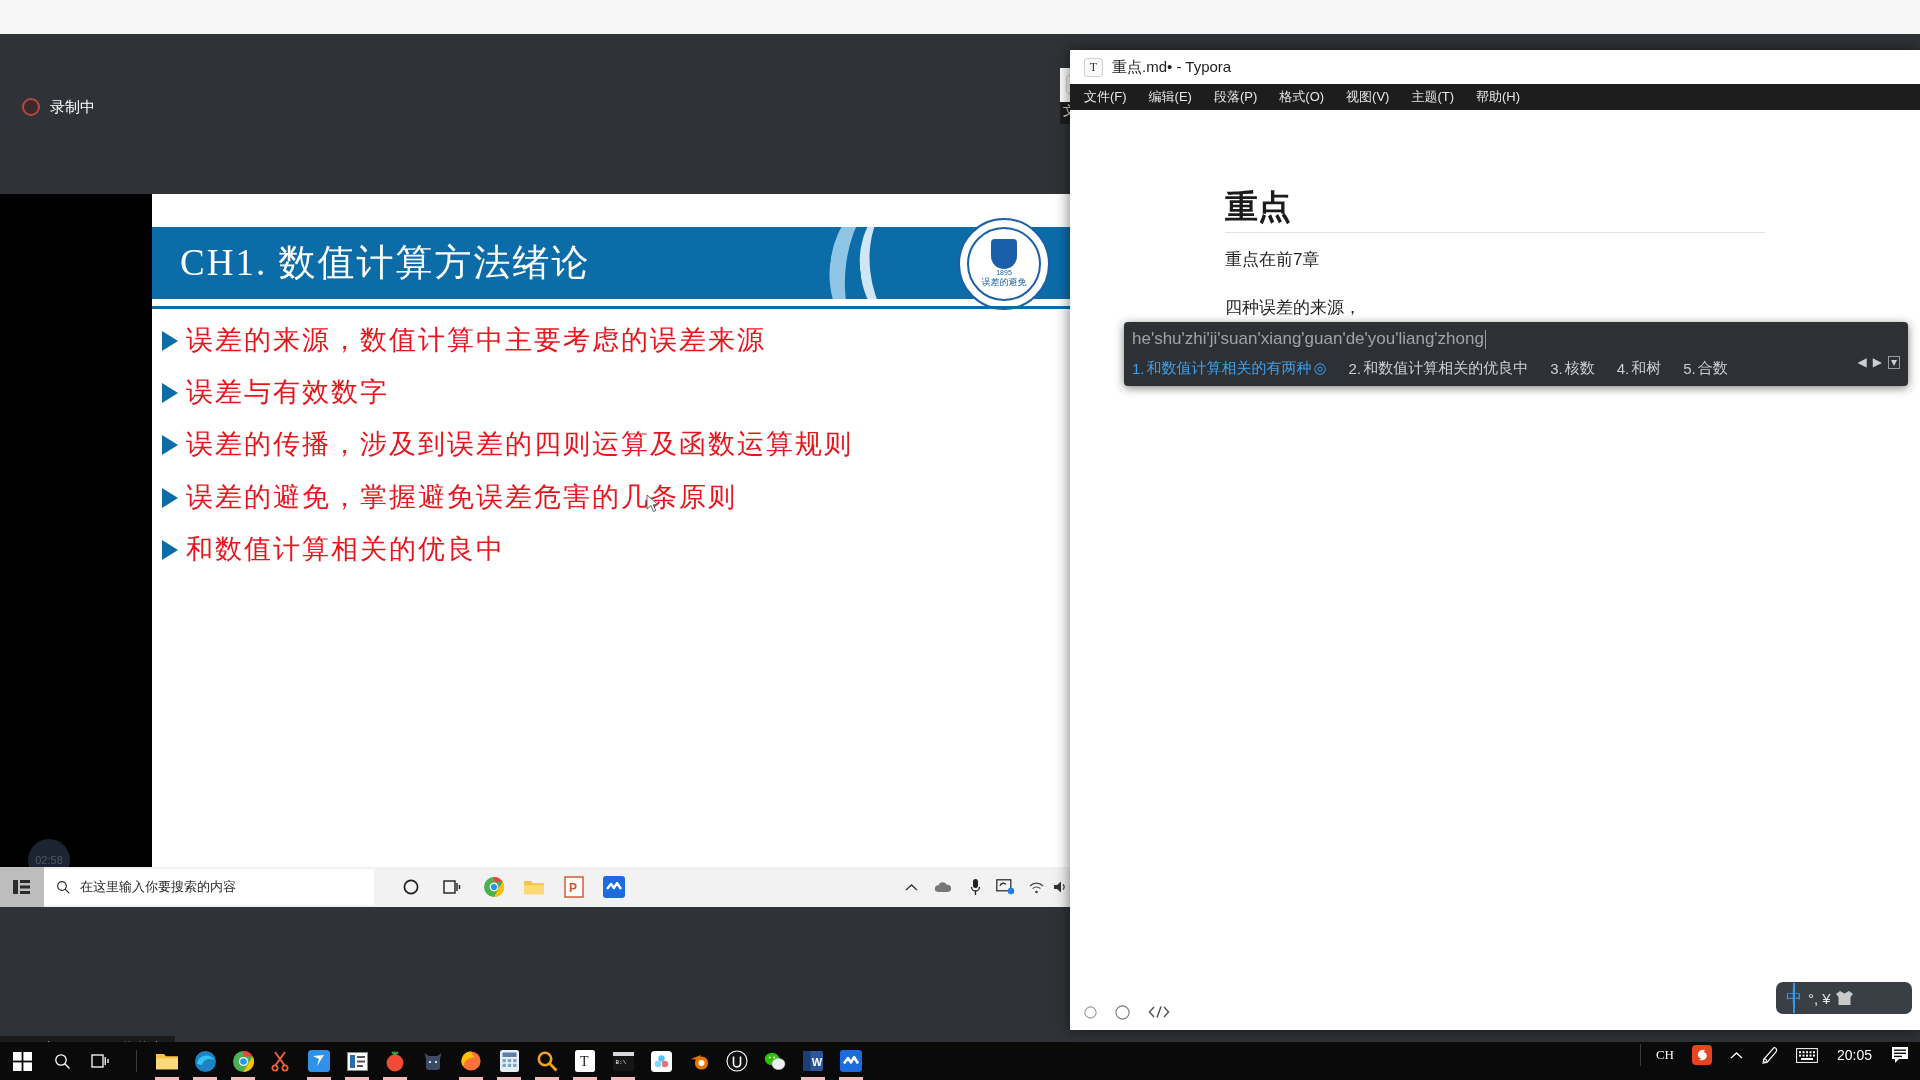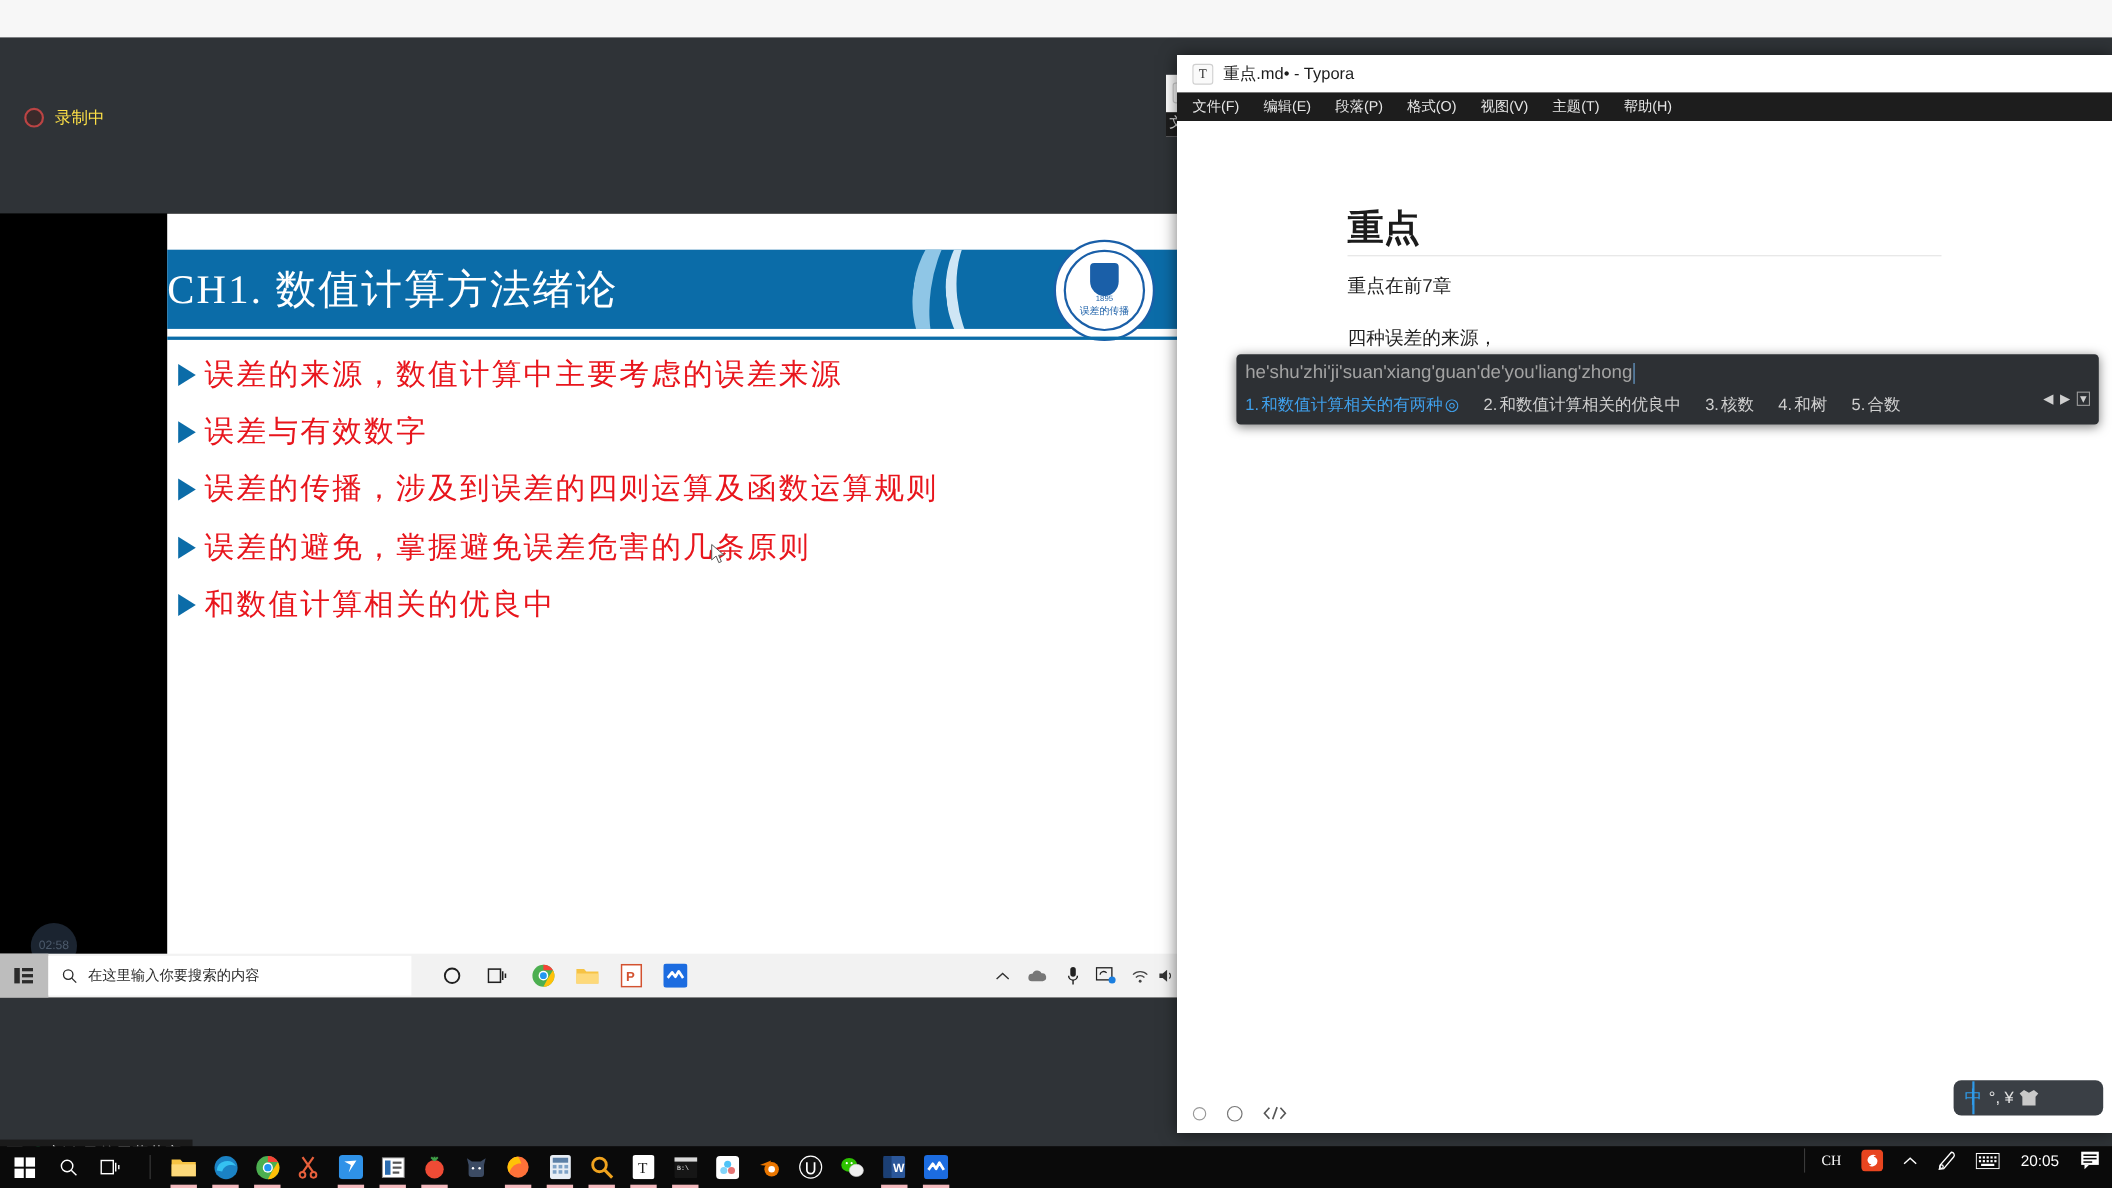--- a/index.html
+++ b/index.html
@@ -14,30 +14,30 @@
                    text-align:center; font-size:15px; color:#1a1a1a; }
   .win-ctl { position:absolute; top:0; width:46px; height:34px; display:flex; align-items:center; justify-content:center;
              color:#444; font-size:14px; }
   .win-ctl svg { display:block; }
 
   
   #meeting-body { position:absolute; left:0; top:34px; width:1920px; height:1008px; background:#2f3337; }
 
   #recording-chip { position:absolute; left:22px; top:60px; height:26px; display:flex; align-items:center; gap:10px; }
   #rec-dot { width:18px; height:18px; border-radius:50%; border:2px solid #b44; background:#3a2a2a; }
-  #rec-label { color:#fde047; font-size:15px; }
+  #rec-label { color:#ffffff; font-size:15px; }
 
   
   #shared-screen { position:absolute; left:0px; top:160px; width:1070px; height:713px; background:#000; overflow:hidden; }
 
   
   #slide { position:absolute; left:152px; top:0px; width:918px; height:698px; background:#fff; }
   #slide-header { position:absolute; left:0; top:33px; width:918px; height:72px; background:#0b6ca8;
                   display:flex; align-items:center; }
-  #slide-title { color:#fff; font-size:37px; letter-spacing:2px; 
+  #slide-title { color:#fff; font-size:37px; letter-spacing:2px; padding-left:28px;
                  font-family:"Liberation Serif", serif; }
   #slide-wave { position:absolute; right:130px; top:33px; width:120px; height:72px; overflow:hidden; }
   #slide-wave:before { content:""; position:absolute; left:10px; top:-30px; width:80px; height:140px;
                        border-radius:50%; border-left:16px solid #8fc6e6; transform:rotate(8deg); }
   #slide-wave:after  { content:""; position:absolute; left:40px; top:-25px; width:80px; height:130px;
                        border-radius:50%; border-left:10px solid #cfe6f5; transform:rotate(-6deg); }
   #slide-logo { position:absolute; right:20px; top:24px; width:92px; height:92px; border-radius:50%;
                 border:2px solid #1a5fa8; background:#fff; display:flex; align-items:center; justify-content:center; }
   #slide-logo .inner { width:74px; height:74px; border-radius:50%; border:2px solid #1a5fa8;
                        display:flex; align-items:center; justify-content:center; flex-direction:column; }
@@ -158,21 +158,21 @@
 
       <div id="slide">
         <div id="slide-header">
           <div id="slide-title">CH1. 数值计算方法绪论</div>
         </div>
         <div id="slide-wave"></div>
         <div id="slide-logo">
           <div class="inner">
             <div class="shield"></div>
             <div class="year">1895</div>
-            <div class="cn">误差的传播</div>
+            <div class="cn">误差的避免</div>
           </div>
         </div>
         <div id="slide-rule"></div>
 
         <div class="slide-bullet" style="top:128px;">
           <div class="tri"></div>
           <div class="txt">误差的来源，数值计算中主要考虑的误差来源</div>
         </div>
         <div class="slide-bullet" style="top:180px;">
           <div class="tri"></div>

